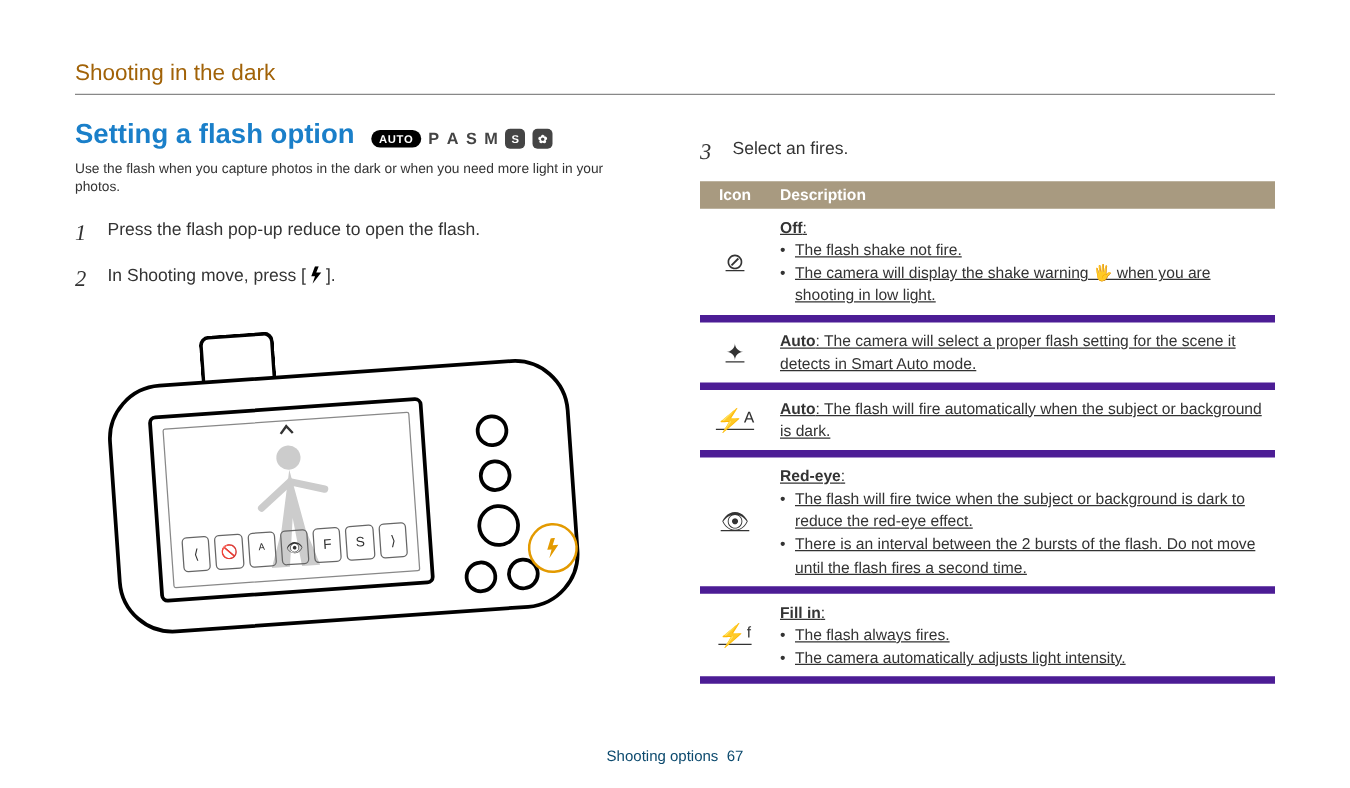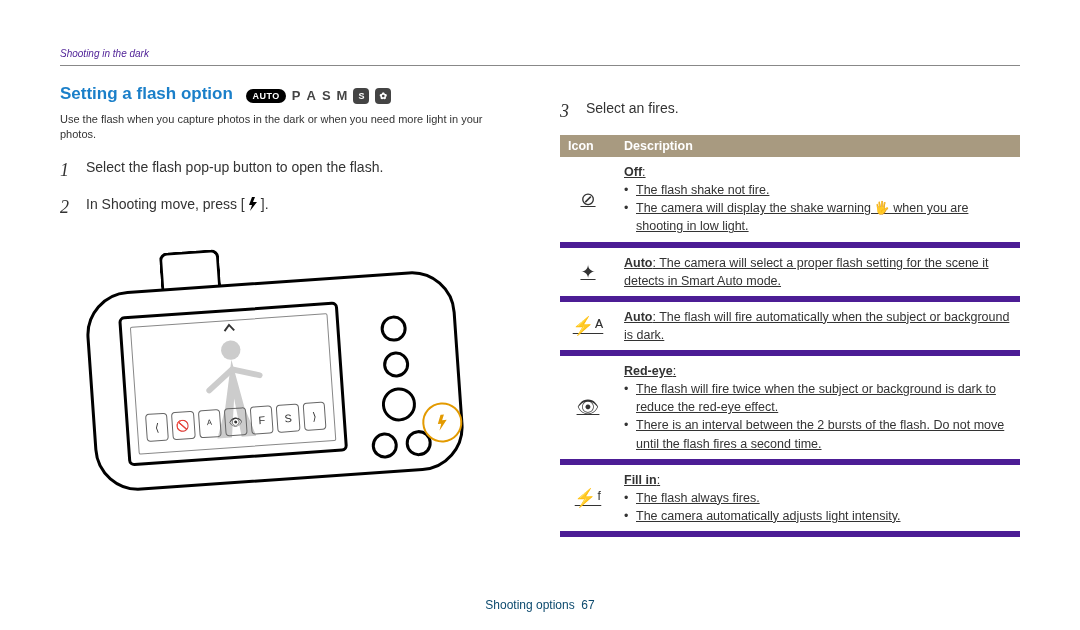--- a/index.html
+++ b/index.html
@@ -9,32 +9,31 @@
     color: #333;
     width: 1080px;
     height: 630px;
     position: relative;
     background: #fff;
   }
   .page {
     padding: 48px 60px 24px 60px;
   }
   .breadcrumb {
-    font-style: italic;
-    color: #4c1d95;
-    font-size: 10px;
+    color: #a16207;
+    font-size: 18px;
     margin-bottom: 6px;
   }
   hr.rule { border: none; border-top: 1px solid #888; margin-bottom: 18px; }
   .columns { display: flex; gap: 40px; }
   .col { flex: 1; min-width: 0; }
   .section-title {
     color: #1a7fc9;
     font-weight: 700;
-    font-size: 17px;
+    font-size: 22px;
     display: inline-block;
     margin-right: 10px;
   }
   .mode-strip {
     display: inline-flex;
     align-items: center;
     gap: 6px;
     vertical-align: middle;
   }
   .mode-pill {
@@ -93,21 +92,21 @@
   .callout-circle {
     position: absolute; right: -2px; top: 130px;
     width: 40px; height: 40px; border: 2px solid #e39a00;
     border-radius: 50%;
     display:flex; align-items:center; justify-content:center;
     background: #fff;
   }
 
   table.desc { width: 100%; border-collapse: collapse; margin-top: 6px; font-size: 12.5px; }
   table.desc th { background: #a89a80; color: #fff; text-align: left; padding: 4px 8px; font-weight: 600; }
-  table.desc th.icon-h { width: 56px; }
+  table.desc th.icon-h { width: 56px; text-align: center; }
   table.desc td { border-bottom: 6px solid #4c1d95; padding: 6px 8px; vertical-align: top; line-height: 1.45; text-decoration: underline; }
   table.desc td.icon-c { text-align: center; vertical-align: middle; font-size: 18px; }
   ul.bul { list-style: none; padding-left: 0; }
   ul.bul li { position: relative; padding-left: 12px; }
   ul.bul li::before { content: "•"; position: absolute; left: 0; }
 
   .footer { position: absolute; left: 0; right: 0; bottom: 18px; text-align: center; font-size: 12px; color: #0c4a6e; }
 </style>
 </head>
 <body>
@@ -129,21 +128,21 @@
           <span class="mode-letter">M</span>
           <span class="mode-badge">S</span>
           <span class="mode-badge">✿</span>
         </span>
       </div>
       <p class="intro">Use the flash when you capture photos in the dark or when you need more light in your photos.</p>
 
       <ol class="steps">
         <li>
           <span class="step-num">1</span>
-          <span>Select the flash pop-up button to open the flash.</span>
+          <span>Press the flash pop-up reduce to open the flash.</span>
         </li>
         <li>
           <span class="step-num">2</span>
           <span>
             <span>In Shooting move, press [</span><span class="inline-icon">
                 <svg width="12" height="14" viewBox="0 0 12 14">
                   <polygon points="5,0 2,8 5,8 3,14 10,5 6,5 8,0" fill="#000"></polygon>
                 </svg>
               </span><span>].</span>
           </span>

